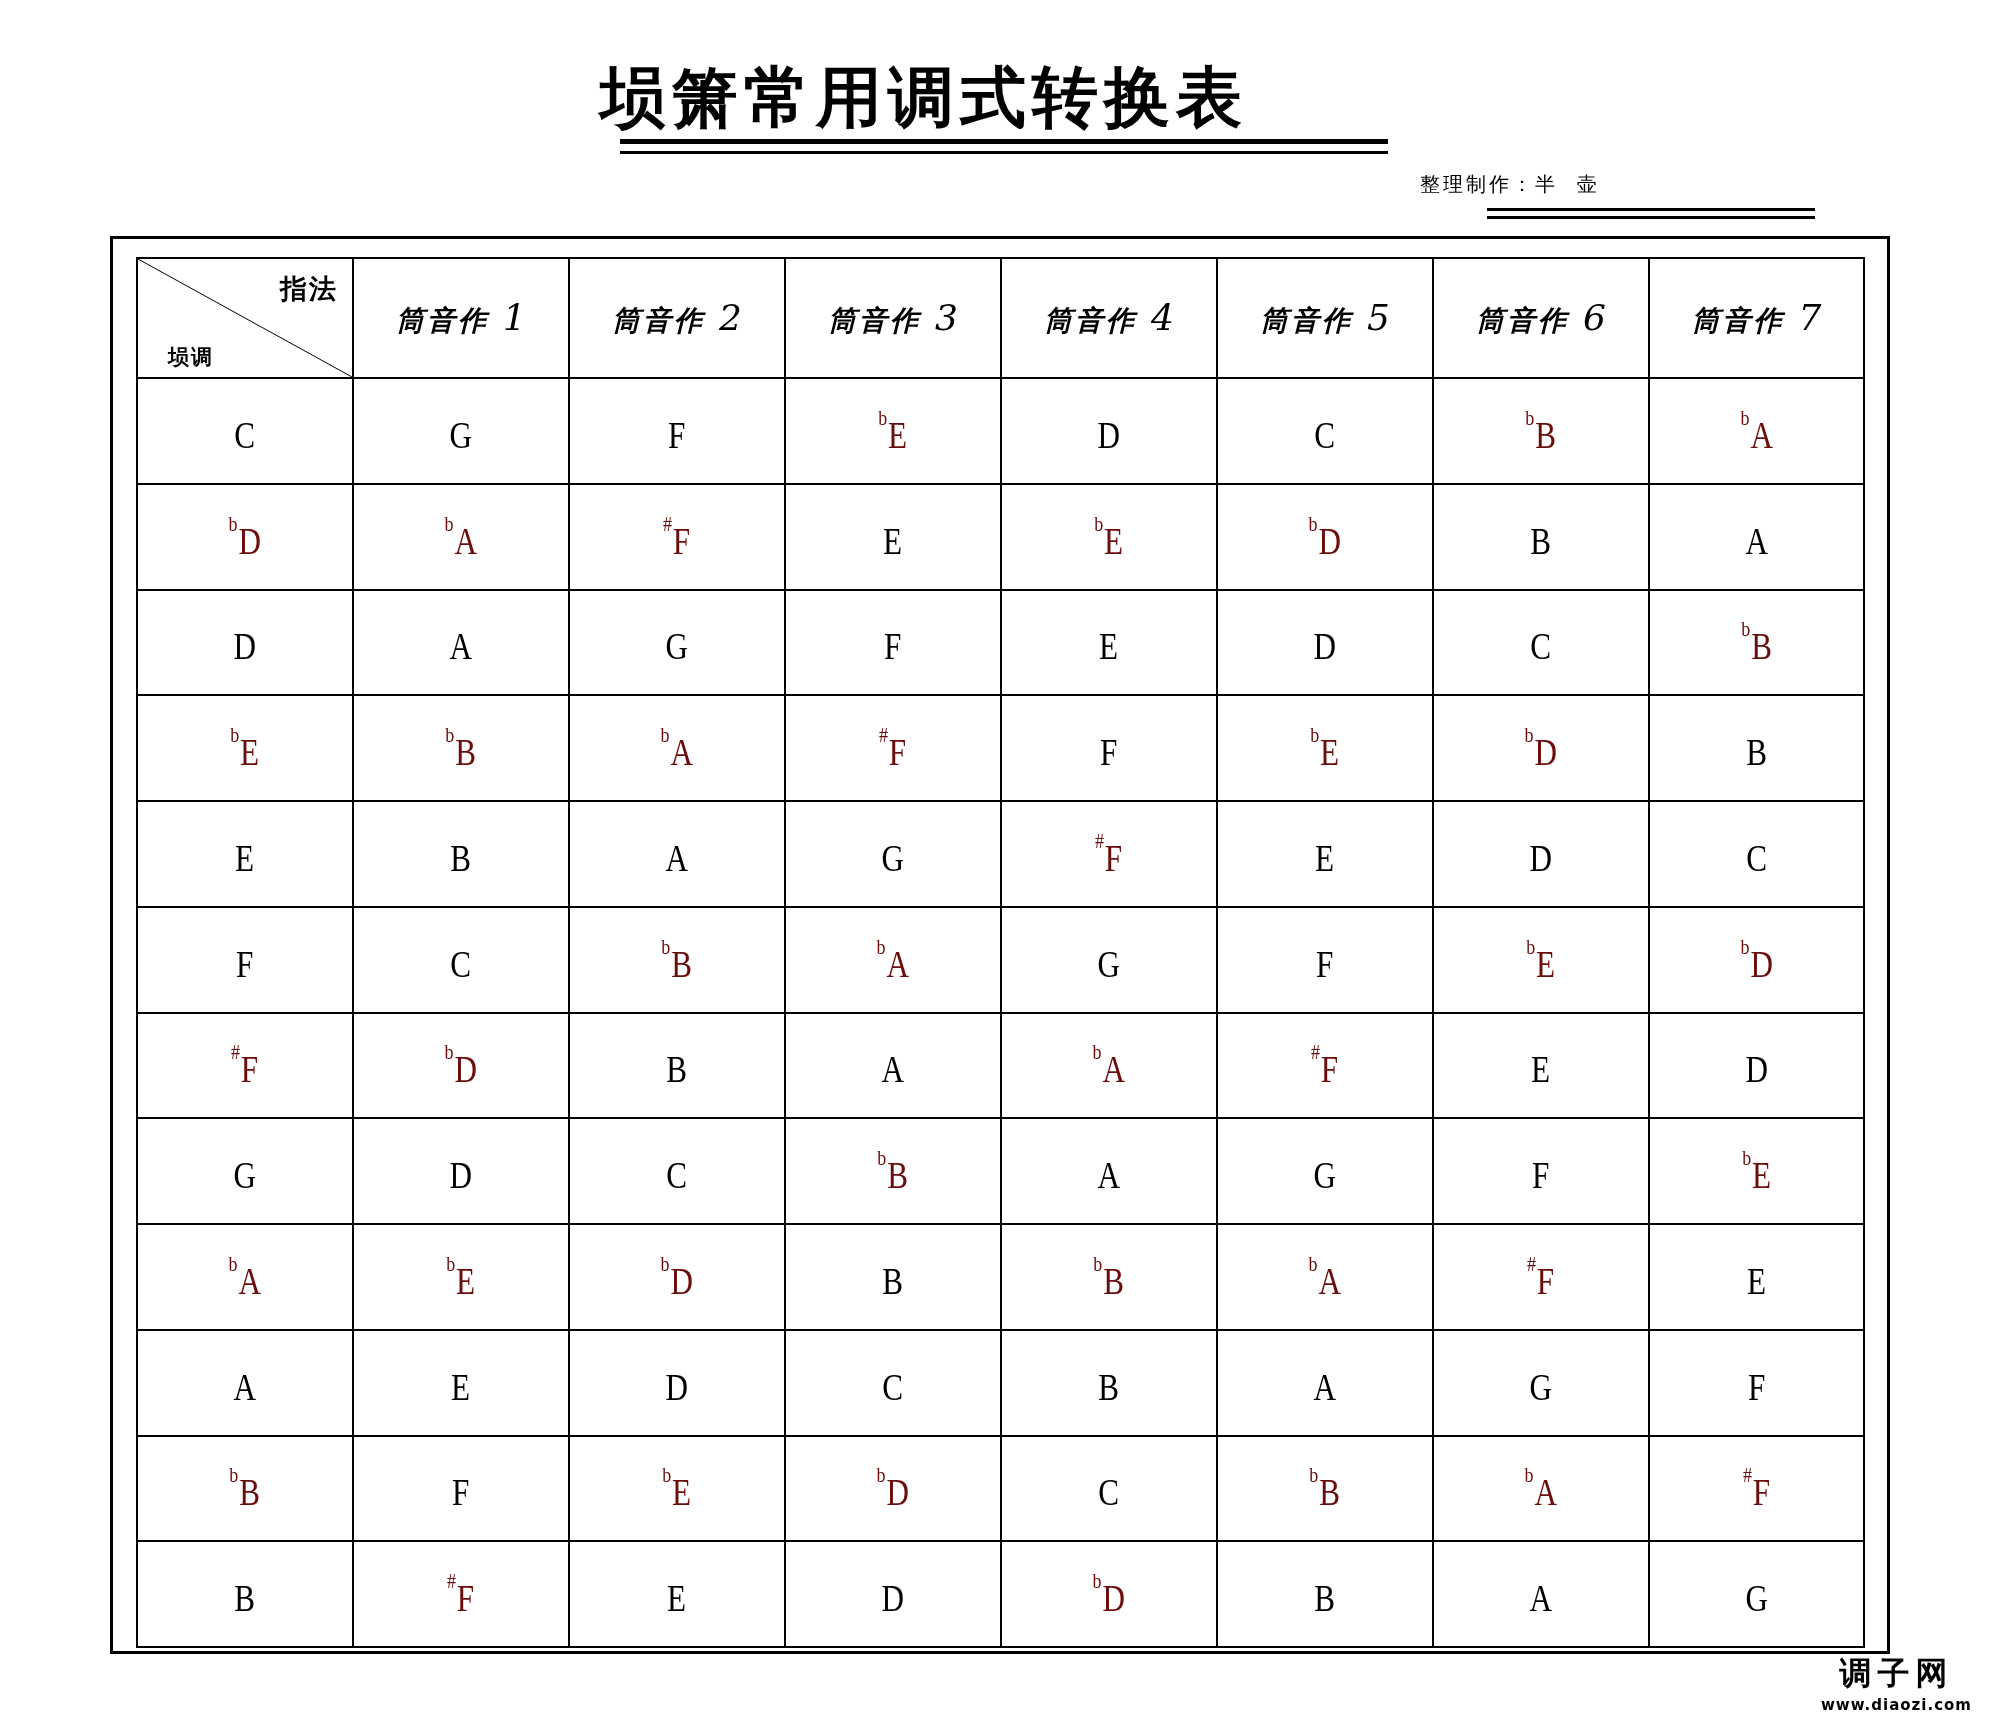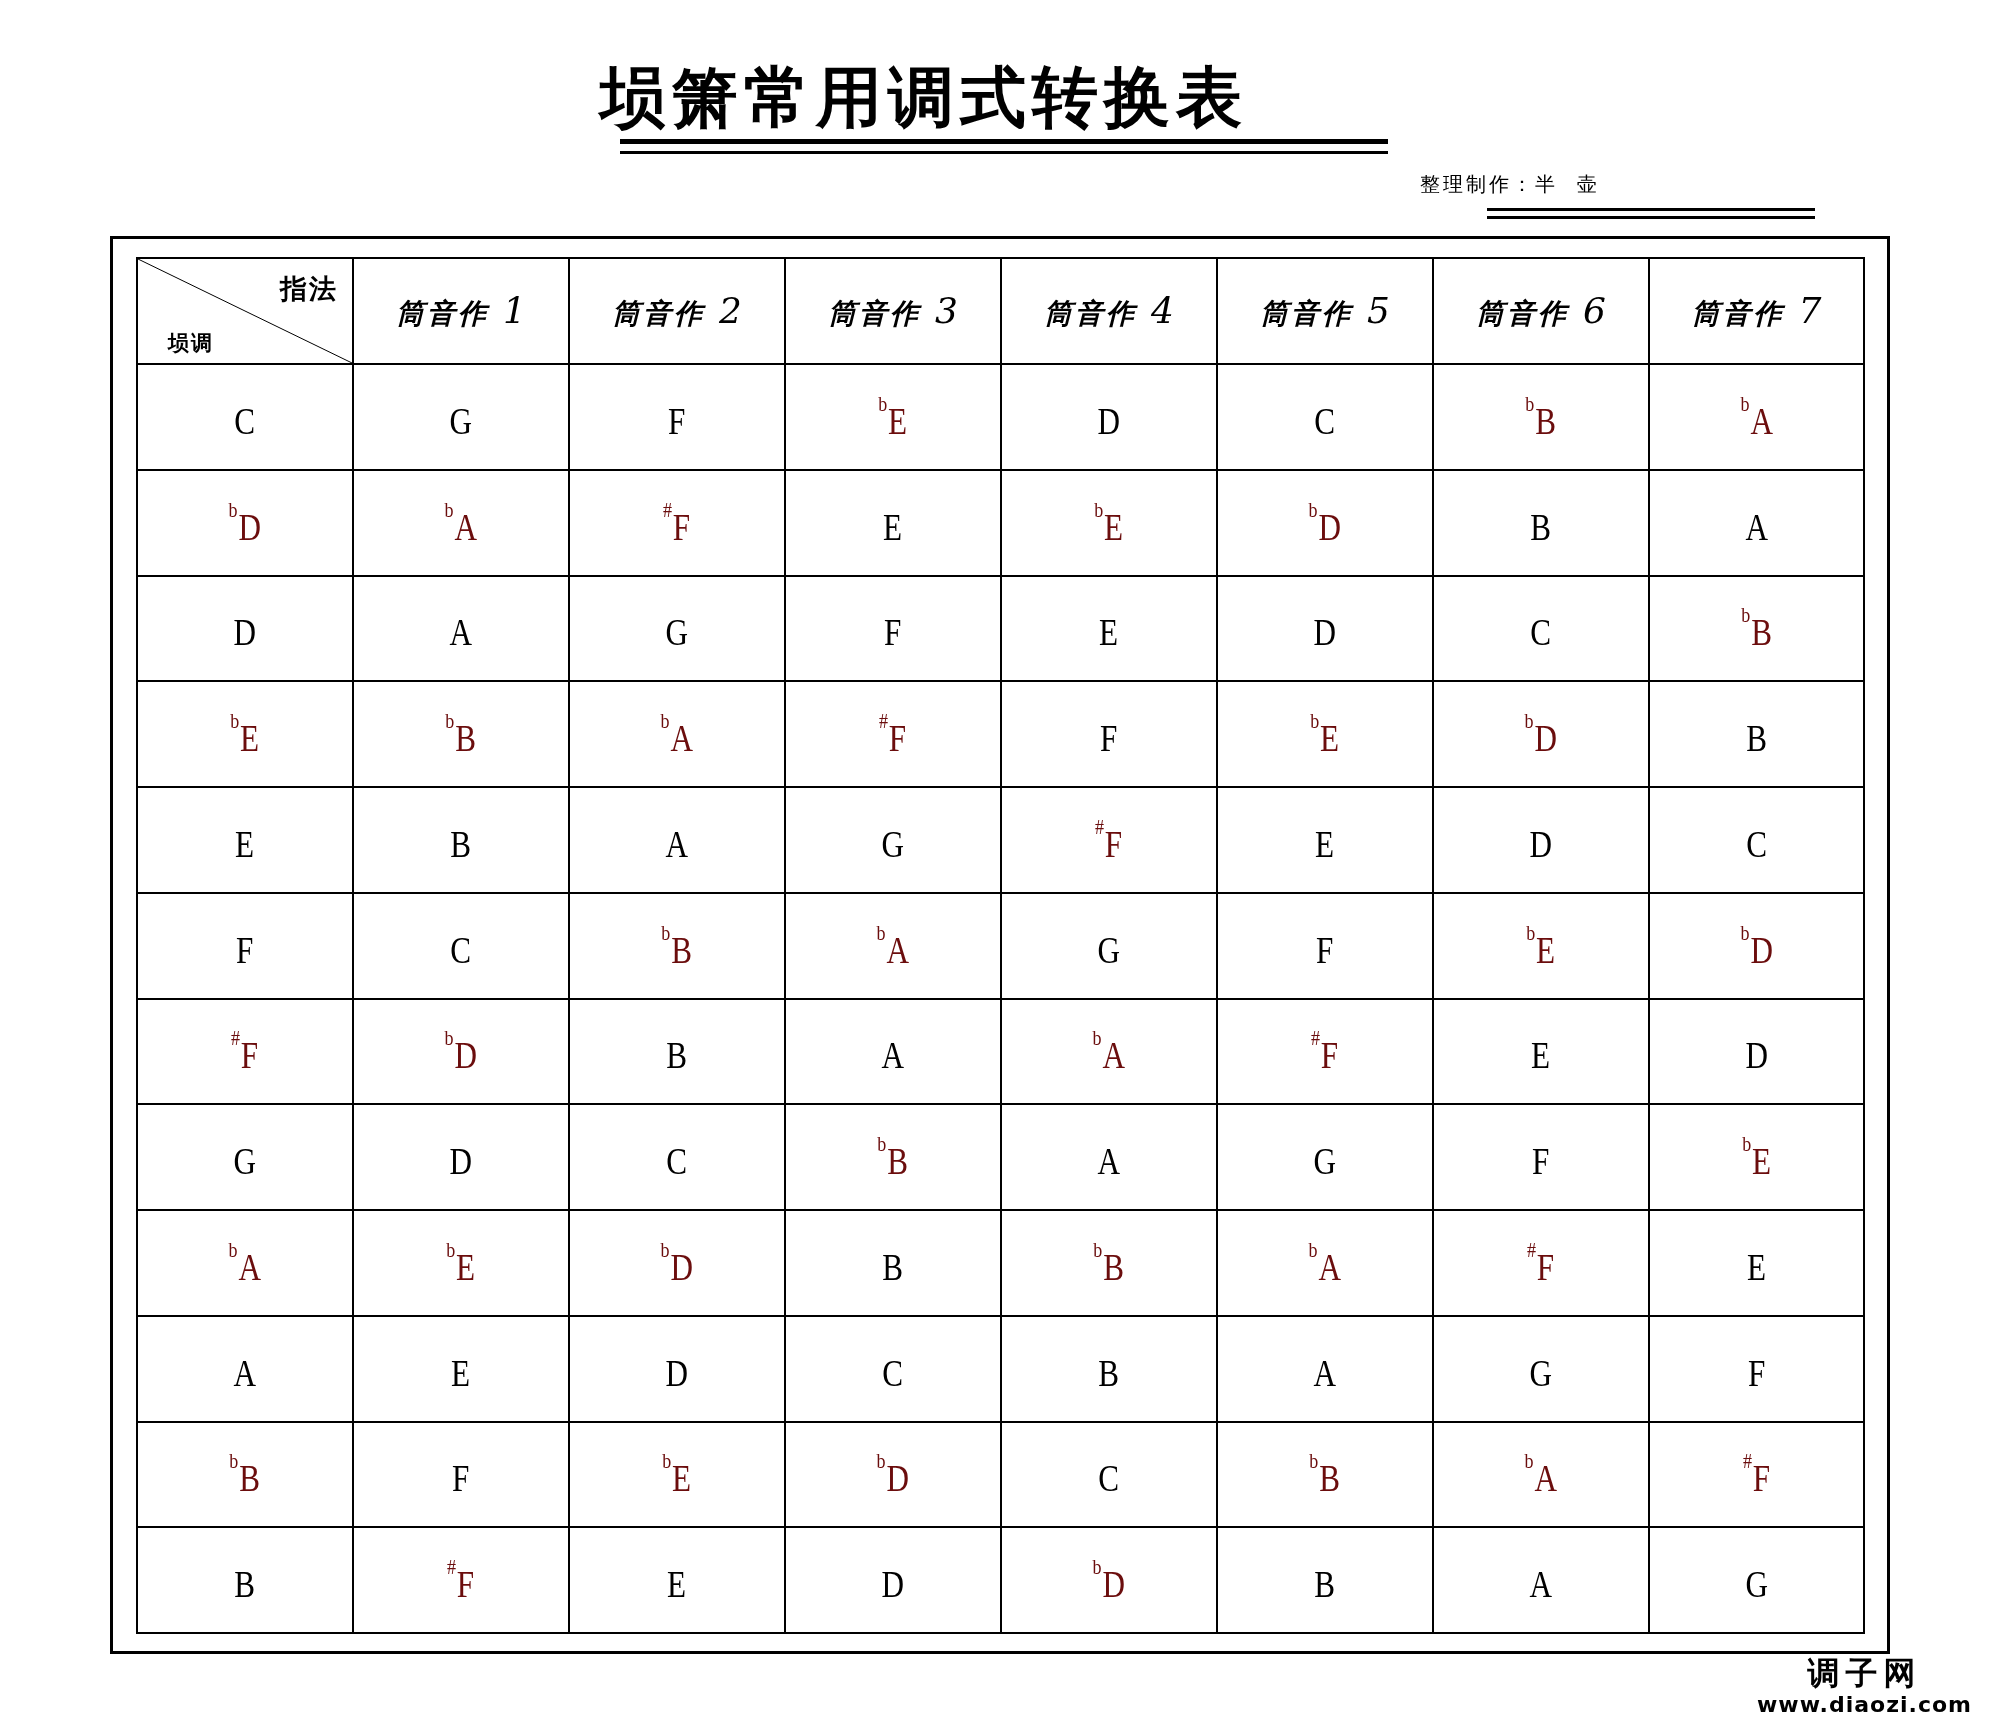--- a/index.html
+++ b/index.html
@@ -14,40 +14,40 @@
             font-family:"DejaVu Sans", sans-serif; font-weight:normal; font-size:20px;
             letter-spacing:3px; line-height:40px; white-space:pre; }
   .author-line1 { position:absolute; left:1487px; top:208px; width:328px; height:3px; background:#000; }
   .author-line2 { position:absolute; left:1487px; top:216px; width:328px; height:3px; background:#000; }
   .frame { position:absolute; left:110px; top:236px; width:1780px; height:1418px;
            box-sizing:border-box; border:3px solid #000; }
   table.conv { position:absolute; left:136px; top:257px; width:1727px; height:1375px;
                border-collapse:collapse; table-layout:fixed; }
   table.conv td, table.conv th { border:2px solid #000; padding:0; text-align:center;
                vertical-align:middle; }
-  table.conv tr.head { height:106px; }
+  table.conv tr.head { height:120px; }
   table.conv tr.row { height:105.75px; }
   .corner { position:relative; overflow:hidden; }
   .corner svg { position:absolute; left:0; top:0; width:100%; height:100%; }
   .corner .c-top { position:absolute; right:14px; top:12px; font-weight:bold; font-size:27px;
                    letter-spacing:2px; }
   .corner .c-bottom { position:absolute; left:30px; bottom:6px; font-weight:bold; font-size:21px;
                       letter-spacing:2px; }
   .hcell { font-weight:bold; font-size:28px; letter-spacing:3px; white-space:nowrap;font-style:italic; }
   .hcell .num { font-family:"DejaVu Serif", serif; font-weight:normal; font-size:36px;
                 margin-left:14px; letter-spacing:0; }
   .note { font-family:"Liberation Serif", serif; font-size:38px; display:inline-block;
           transform:scaleX(0.82); }
   .note.acc { color:#6b0d0d; }
   .note .mark { font-size:22px; vertical-align:top; position:relative; top:-4px; margin-right:1px; }
   .note .letter { position:relative; top:4px; }
   .watermark { position:absolute; right:28px; top:1654px; text-align:center; color:#000000;
                font-family:"DejaVu Sans", sans-serif; font-weight:bold; }
   .watermark .wm-cn { font-size:32px; letter-spacing:6px; line-height:38px; }
-  .watermark .wm-url { font-size:22px; letter-spacing:1px; line-height:26px; }
+  .watermark .wm-url { font-size:15px; letter-spacing:1px; line-height:26px; }
 </style>
 </head>
 <body>
 
 <div class="title">埙箫常用调式转换表</div>
 <div class="title-line1"></div>
 <div class="title-line2"></div>
 
 <div class="author">整理制作：半  壶</div>
 <div class="author-line1"></div>

